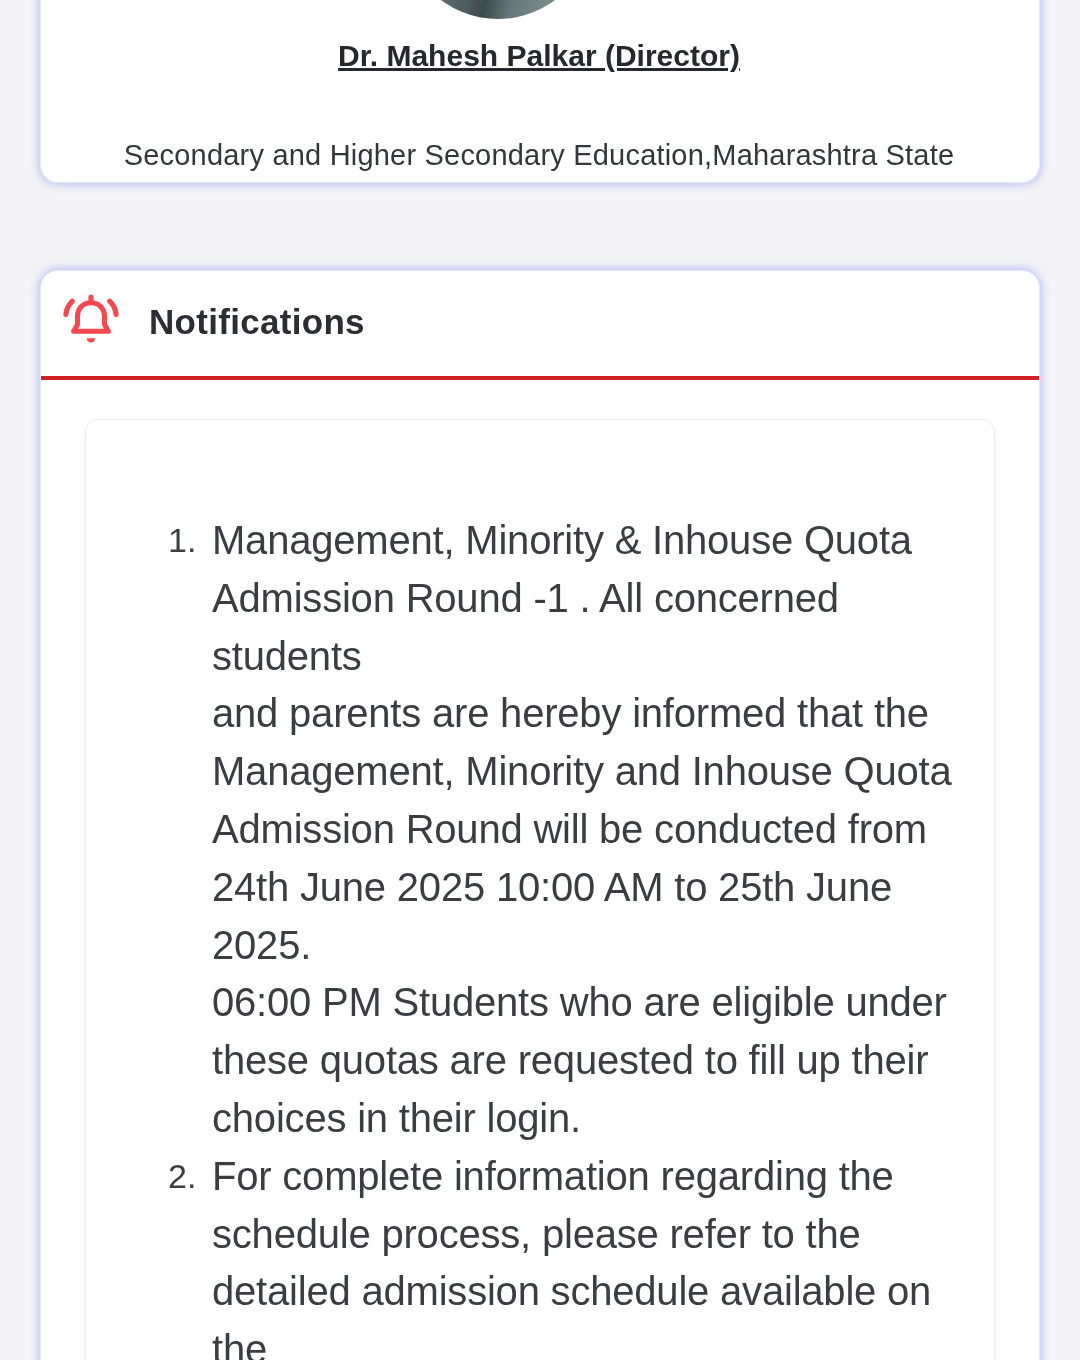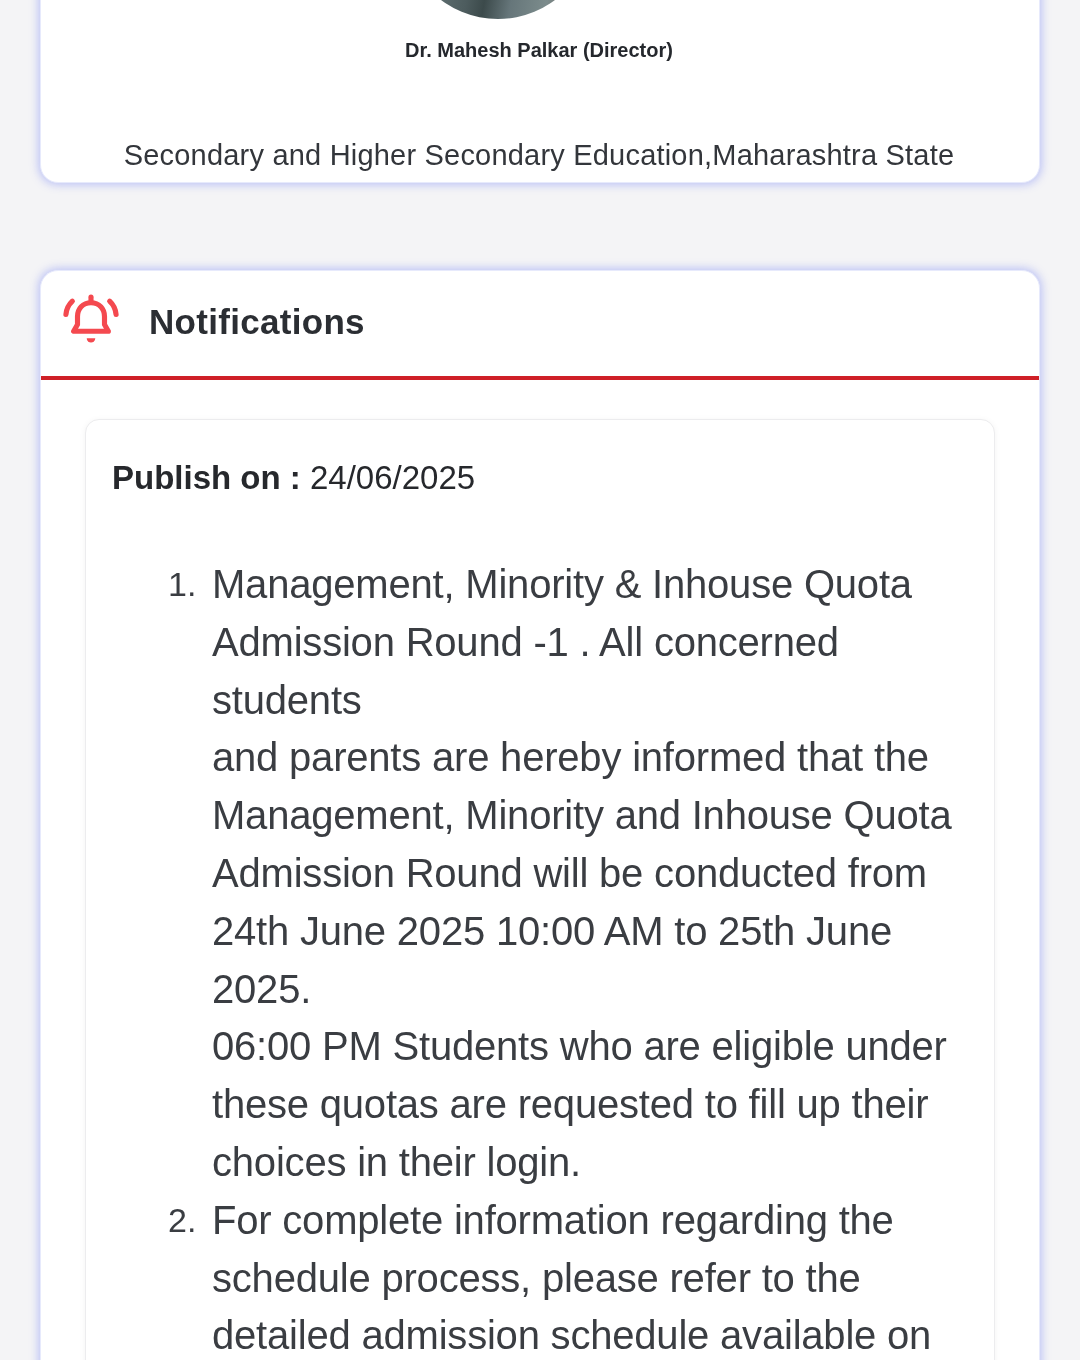--- a/index.html
+++ b/index.html
@@ -33,21 +33,21 @@
   .director-card{
     left:40px; top:-62px; width:1000px; height:245px;
   }
   .avatar{
     position:absolute; left:362px; top:-110px;
     width:190px; height:190px; border-radius:50%;
     background:linear-gradient(100deg,#6a7a7c 18%,#4d5c5e 42%,#3c4a4b 50%,#66767a 62%,#7c8c8c 78%,#5c4b45 97%);
   }
   .director-name{
     position:absolute; top:100px; left:40px; width:916px;
-    text-align:center; font-size:20px; font-weight:bold; color:var(--dark-text);
+    text-align:center; font-size:30px; font-weight:bold; color:var(--dark-text);text-decoration:underline;
   }
   .director-subtitle{
     position:absolute; top:160px; left:40px; width:916px;
     text-align:center; font-size:29px; color:#33363b; letter-spacing:.2px;margin-top:40px;
   }
   
   .notifications-card{
     left:40px; top:270px; width:1000px; height:1200px;
   }
   .notif-header{
@@ -111,24 +111,20 @@
       <path d="M15 5 C11.1 5 8.7 7.8 8.7 11.4 L8.7 15.2 L6.9 18.3 L23.1 18.3 L21.3 15.2 L21.3 11.4 C21.3 7.8 18.9 5 15 5 Z"></path>
       <path d="M13 21.6 A 2 2 0 0 0 17 21.6 Z" fill="#f4494f" stroke="none"></path>
       <path d="M6.3 4.3 C4.6 5.9 3.5 8.1 3.3 10.5"></path>
       <path d="M23.7 4.3 C25.4 5.9 26.5 8.1 26.7 10.5"></path>
     </svg>
     <div class="notif-title">Notifications</div>
   </div>
   <div class="red-divider"></div>
 
   <div class="notice-card">
-    <div class="publish-line">
-      <span class="publish-label">Publish on :</span>
-      <span class="publish-date">24/06/2025</span>
-    </div>
     <ol class="notice-list">
 
         <li class="notice-item">
           <span class="item-number">1.</span>
           <span class="item-text">Management, Minority &amp; Inhouse Quota
 Admission Round -1 . All concerned students
 and parents are hereby informed that the
 Management, Minority and Inhouse Quota
 Admission Round will be conducted from
 24th June 2025 10:00 AM to 25th June 2025.

